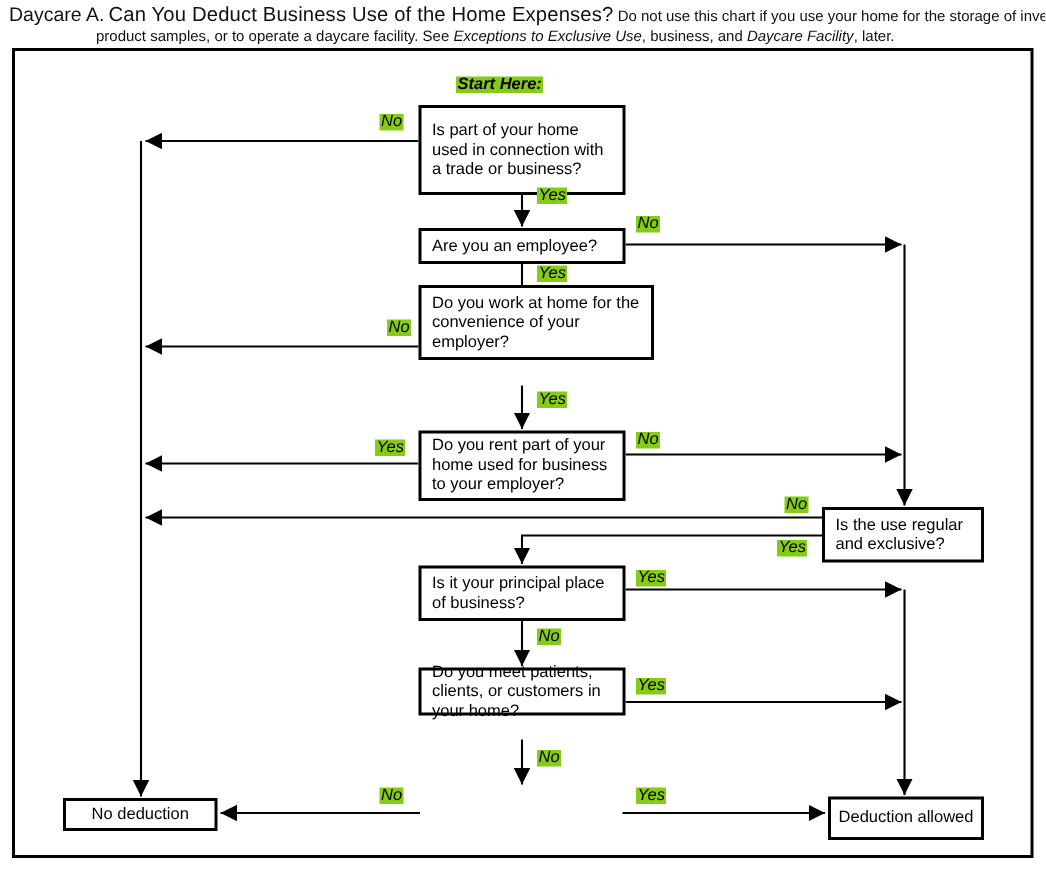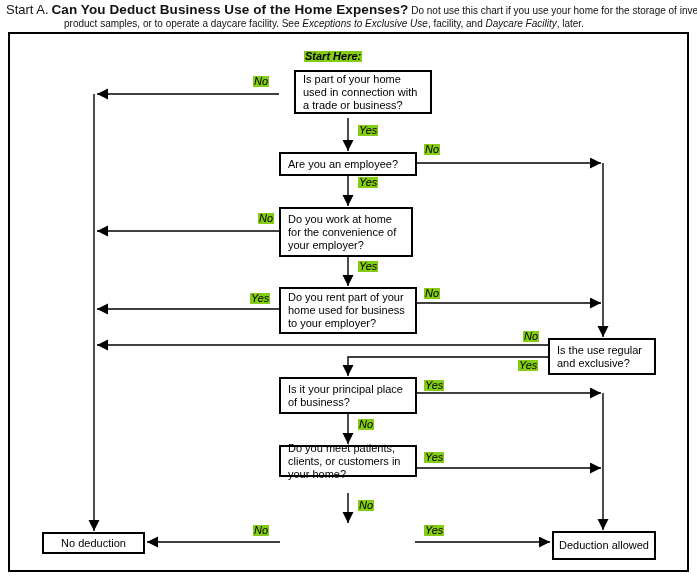--- a/index.html
+++ b/index.html
@@ -7,21 +7,21 @@
     position:relative; width:697px; height:580px; background:#fff; color:#000;
     font-family:"Liberation Sans", sans-serif; overflow:hidden;
   }
   
   .title {
     position:absolute; left:6px; top:3px; width:688px;
     padding-left:58px; text-indent:-58px;
     font-size:10px; line-height:13px; color:#111;
   }
   .fig-label { font-size:13px; }
-  .fig-heading { font-size:13.5px; font-weight:bold; letter-spacing:0.1px; }
+  .fig-heading { font-size:13.5px; font-weight:normal; letter-spacing:0.1px; }
   .fig-note { font-size:10px; }
   .it { font-style:italic;margin-top:28px; }
   
   .frame {
     position:absolute; left:8px; top:32px; width:681px; height:540px;
     border:2px solid #000; box-sizing:border-box; background:#fff;
   }
   
   svg.wires { position:absolute; left:0; top:0; width:697px; height:580px; }
   svg.wires line, svg.wires polyline { stroke:#000; stroke-width:1.4; fill:none; }
@@ -38,23 +38,23 @@
     background:#84cc16; padding:0 1px; z-index:3; white-space:nowrap;
   }
   .start { font-weight:bold; }
 </style>
 </head>
 <body>
 
 <div class="page">
 
   <div class="title">
-    <span class="fig-label">Start A.</span>
+    <span class="fig-label">Daycare A.</span>
     <span class="fig-heading">Can You Deduct Business Use of the Home Expenses?</span>
-    <span class="fig-note"><span>Do not use this chart if you use your home for the storage of inventory or product samples, or to operate a daycare facility. See </span><span class="it">Exceptions to Exclusive Use</span><span>, facility, and </span><span class="it">Daycare Facility</span><span>, later.</span></span>
+    <span class="fig-note"><span>Do not use this chart if you use your home for the storage of inventory or product samples, or to operate a daycare facility. See </span><span class="it">Exceptions to Exclusive Use</span><span>, business, and </span><span class="it">Daycare Facility</span><span>, later.</span></span>
   </div>
 
   <div class="frame"></div>
 
   <svg class="wires" viewBox="0 0 697 580" xmlns="http://www.w3.org/2000/svg">
     <defs>
       <marker id="arr" markerUnits="userSpaceOnUse" markerWidth="13" markerHeight="12" refX="11" refY="5.5" orient="auto">
         <path d="M0,0 L11,5.5 L0,11 Z" fill="#000"></path>
       </marker>
     </defs>
@@ -80,23 +80,23 @@
     <line x1="603" y1="393" x2="603" y2="530" marker-end="url(#arr)"></line>
     <line x1="417" y1="393" x2="601" y2="393" marker-end="url(#arr)"></line>
     <line x1="417" y1="468" x2="601" y2="468" marker-end="url(#arr)"></line>
 
     <line x1="280" y1="542" x2="147" y2="542" marker-end="url(#arr)"></line>
     <line x1="415" y1="542" x2="550" y2="542" marker-end="url(#arr)"></line>
   </svg>
 
   <div class="elbl start" style="left:304px; top:51px;">Start Here:</div>
 
-  <div class="node" style="left:294px; top:70px;  width:138px; height:44px;">Is part of your home used in connection with a trade or business?</div>
+  <div class="node" style="left:279px; top:70px;  width:138px; height:60px;">Is part of your home used in connection with a trade or business?</div>
   <div class="node" style="left:279px; top:152px; width:138px; height:24px;">Are you an employee?</div>
-  <div class="node" style="left:279px; top:207px; width:134px; height:50px;">Do you work at home for the convenience of your employer?</div>
+  <div class="node" style="left:279px; top:190px; width:157px; height:50px;">Do you work at home for the convenience of your employer?</div>
   <div class="node" style="left:279px; top:287px; width:138px; height:47px;">Do you rent part of your home used for business to your employer?</div>
   <div class="node" style="left:548px; top:338px; width:108px; height:37px;">Is the use regular and exclusive?</div>
   <div class="node" style="left:279px; top:377px; width:138px; height:37px;">Is it your principal place of business?</div>
   <div class="node" style="left:279px; top:445px; width:138px; height:32px;">Do you meet patients, clients, or customers in your home?</div>
 
   <div class="node terminal" style="left:42px;  top:532px; width:103px; height:22px;">No deduction</div>
   <div class="node terminal" style="left:552px; top:531px; width:104px; height:29px;">Deduction allowed</div>
 
   <div class="elbl" style="left:253px; top:76px;">No</div>
   <div class="elbl" style="left:358px; top:125px;">Yes</div>

